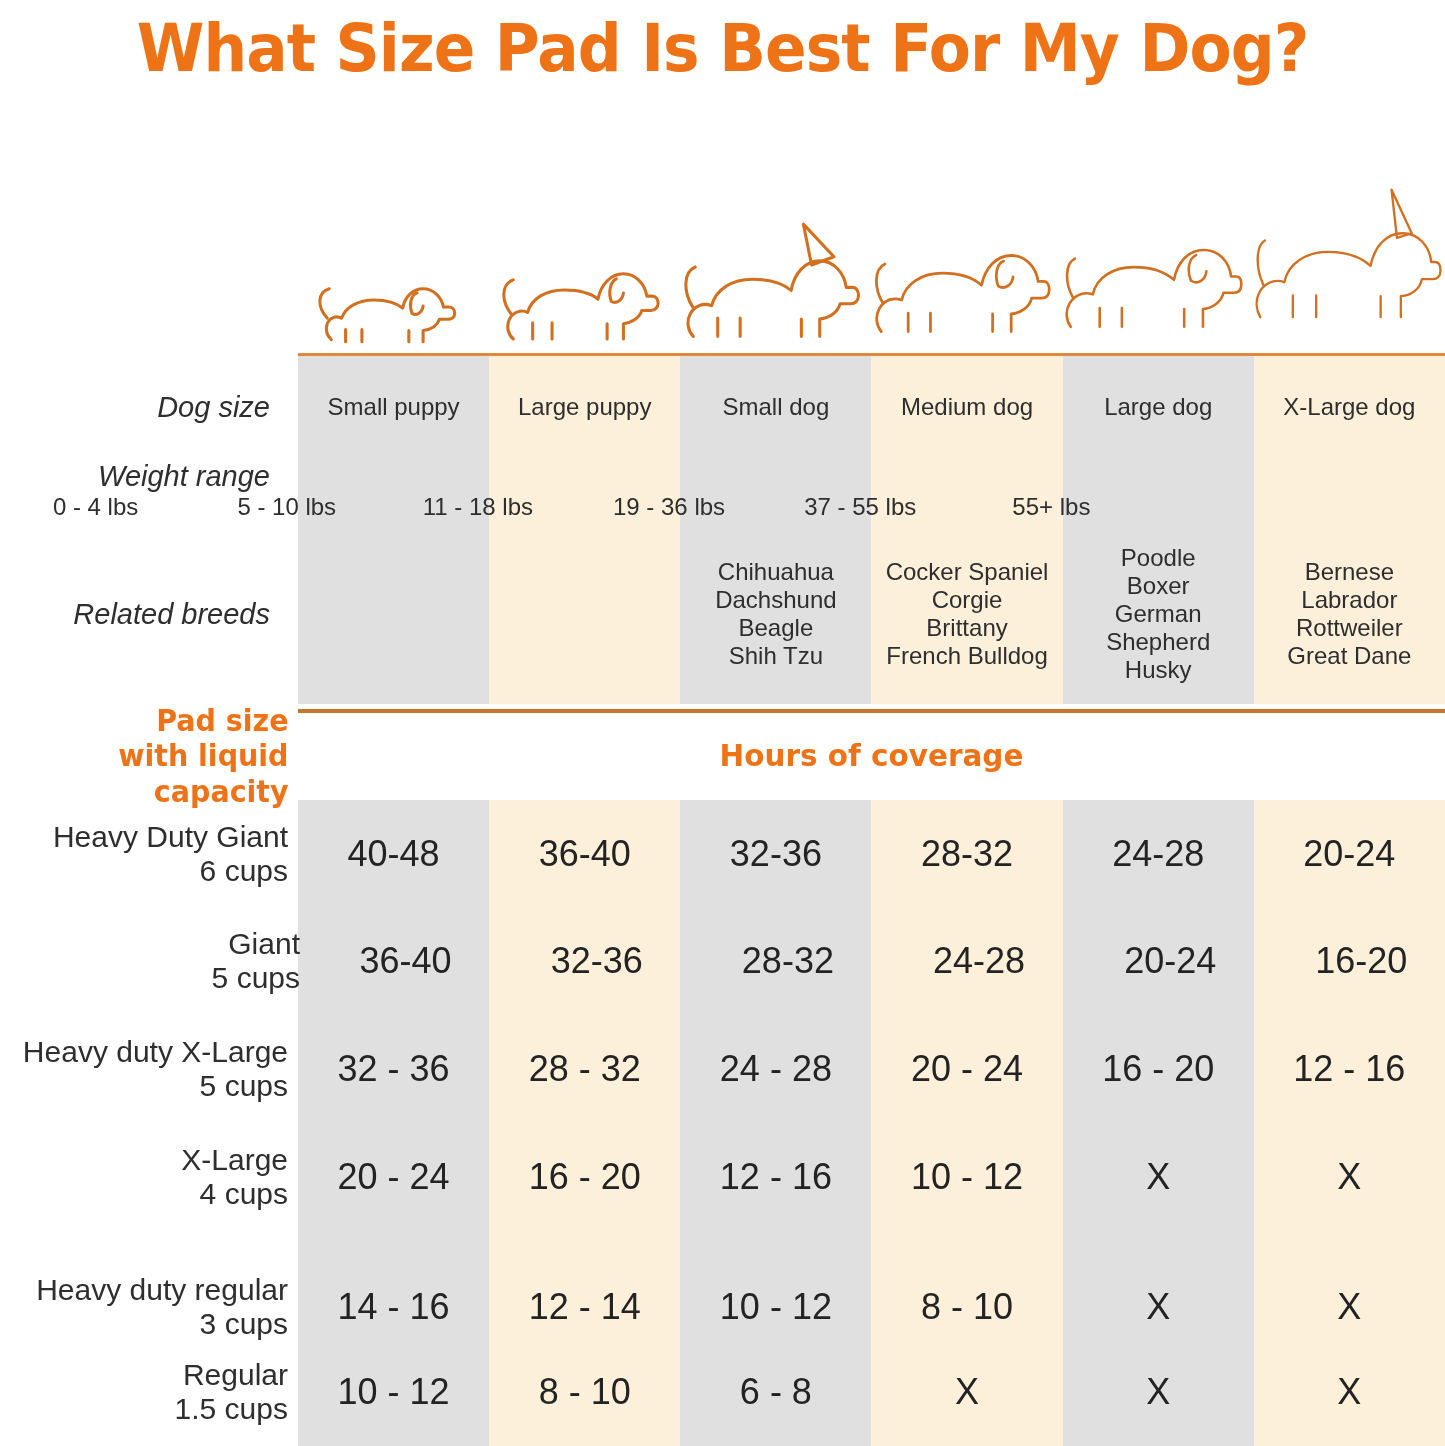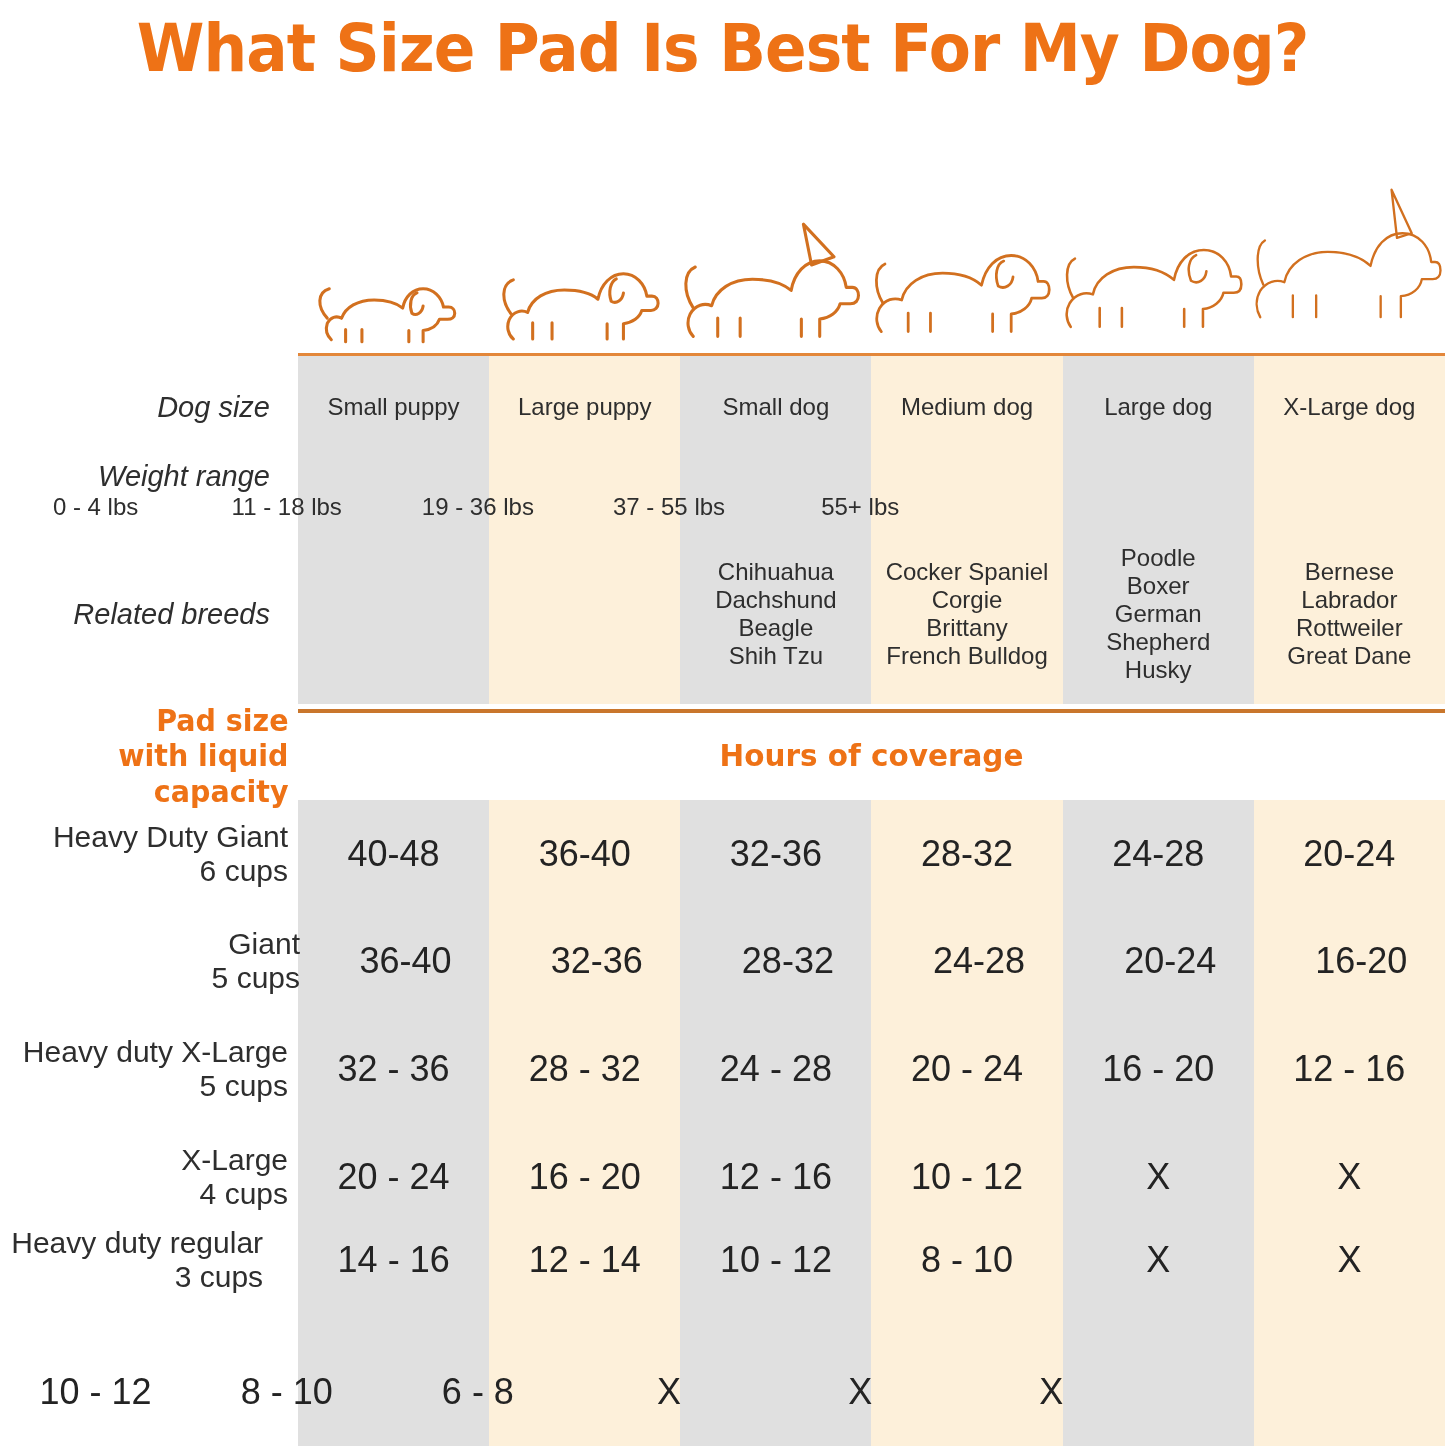--- a/index.html
+++ b/index.html
@@ -200,20 +200,21 @@
       <div class="ucell">Medium dog</div>
       <div class="ucell">Large dog</div>
       <div class="ucell">X-Large dog</div>
     </div>
   </div>
 
   <div class="urow" id="row-weight">
     <div class="rowlabel">Weight range</div>
     <div class="cellwrap">
       <div class="ucell">0 - 4 lbs</div>
+      <div class="ucell">5 - 10 lbs</div>
       <div class="ucell">11 - 18 lbs</div>
       <div class="ucell">19 - 36 lbs</div>
       <div class="ucell">37 - 55 lbs</div>
       <div class="ucell">55+ lbs</div>
     </div>
   </div>
 
   <div class="urow" id="row-breeds">
     <div class="rowlabel">Related breeds</div>
     <div class="cellwrap">
@@ -306,35 +307,39 @@
       </div>
       <div class="cellwrap">
         <div class="lcell">20 - 24</div>
         <div class="lcell">16 - 20</div>
         <div class="lcell">12 - 16</div>
         <div class="lcell">10 - 12</div>
         <div class="lcell">X</div>
         <div class="lcell">X</div>
       </div>
     </div>
-    <div class="lrow" style="top: 406px; height: 107.667px; gap: 25px;">
+    <div class="lrow" style="top: 453px; height: 107.667px;">
       <div class="rowlabel">
         <span>Heavy duty regular</span>
         <span>3 cups</span>
       </div>
       <div class="cellwrap">
         <div class="lcell">14 - 16</div>
         <div class="lcell">12 - 14</div>
         <div class="lcell">10 - 12</div>
         <div class="lcell">8 - 10</div>
         <div class="lcell">X</div>
         <div class="lcell">X</div>
       </div>
     </div>
     <div class="lrow" style="top: 538.333px; height: 107.667px;">
+      <div class="rowlabel">
+        <span>Regular</span>
+        <span>1.5 cups</span>
+      </div>
       <div class="cellwrap">
         <div class="lcell">10 - 12</div>
         <div class="lcell">8 - 10</div>
         <div class="lcell">6 - 8</div>
         <div class="lcell">X</div>
         <div class="lcell">X</div>
         <div class="lcell">X</div>
       </div>
     </div>
   </div>

